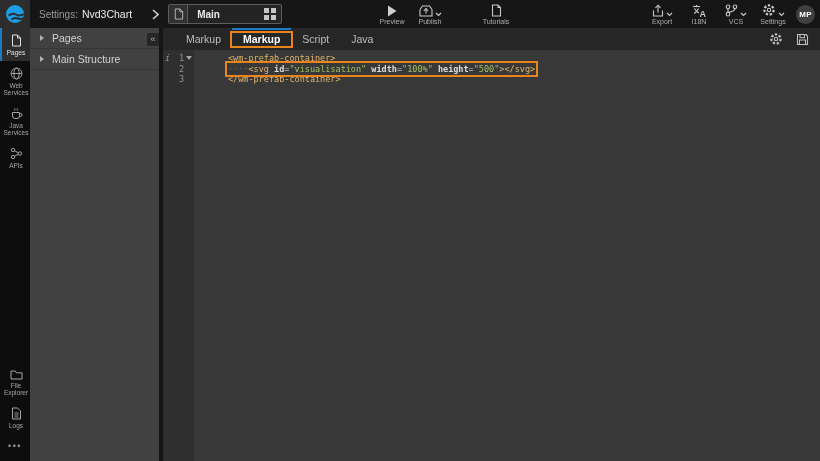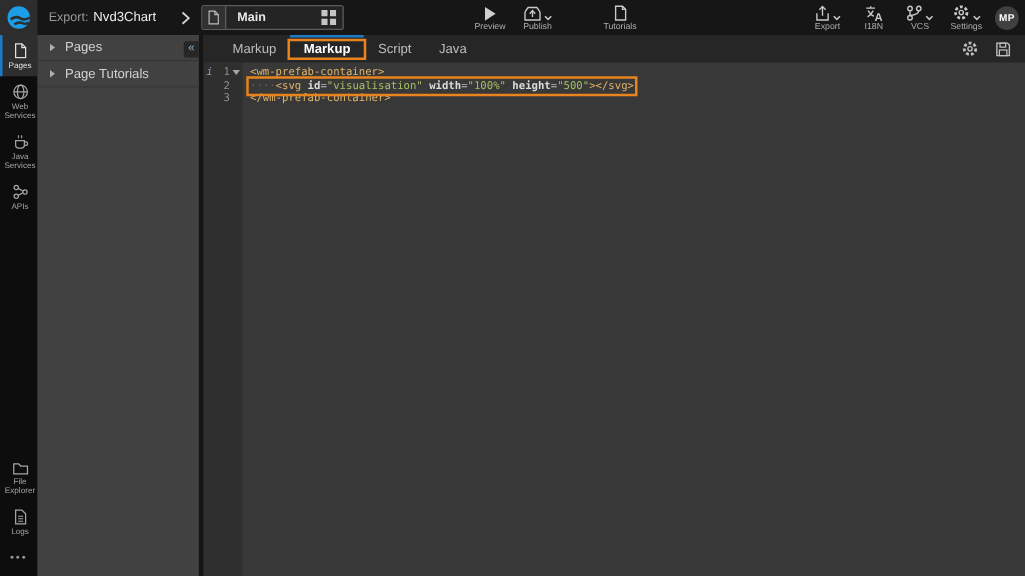--- a/index.html
+++ b/index.html
@@ -59,21 +59,21 @@
   .tabbar-icons { margin-left:auto; display:flex; align-items:center; gap:13px; padding-right:11px; }
 
   .code { flex:1; display:flex; font-family:"DejaVu Sans Mono", monospace; font-size:8.5px; cursor:text; }
   .gutter { width:31px; background:#2f2f2f; padding-top:3px; flex:0 0 auto; }
   .g-row { display:flex; height:10.5px; line-height:10.5px; align-items:center; }
   .g-info { width:9px; text-align:center; color:#8aa0b8; font-style:italic; font-size:8.5px; }
   .g-num { flex:1; text-align:right; color:#909090; font-size:8.5px; }
   .g-fold { width:10px; display:flex; align-items:center; justify-content:center; cursor:pointer; }
   .fold-tri { width:0; height:0; border-top:4px solid #a6a6a6; border-left:3px solid transparent; border-right:3px solid transparent; }
   .code-lines { padding:3px 0 0 6px; }
-  .code-line { height:10.5px; line-height:10.5px; white-space:pre; }
+  .code-line { height:10.5px; line-height:10.5px; white-space:pre;margin-left:28px; }
   .hl-wrap { outline:2px solid #e8831d; outline-offset:1px; }
   .tok-tag { color:#e0b56b; }
   .tok-attr { color:#dcdcdc; font-weight:bold; }
   .tok-punc { color:#bdbdbd; }
   .tok-str { color:#a3c063; }
   .tok-ws { color:#646464; }
 
   svg { display:block; }
 </style>
 </head>
@@ -83,21 +83,21 @@
 
   <div class="topbar">
     <div class="logo-block">
       <svg width="20" height="20" viewBox="0 0 20 20">
         <circle cx="10" cy="10" r="9" fill="#1d9de5"></circle>
         <path d="M3.5,11.5 Q8,8.5 11,10.5 Q14.5,12.8 19,10" stroke="#2d2d2d" stroke-width="2" fill="none"></path>
         <path d="M6.5,15.5 Q10,13 13,14.5 Q15.5,15.8 18,14" stroke="#2d2d2d" stroke-width="2" fill="none"></path>
       </svg>
     </div>
     <div class="project">
-      <span>Export:</span><span class="pname">Nvd3Chart</span>
+      <span>Settings:</span><span class="pname">Nvd3Chart</span>
     </div>
     <div class="crumb-chev">
       <svg width="7" height="11" viewBox="0 0 7 11">
           <polyline points="1,1 6,5.5 1,10" stroke="#cfcfcf" stroke-width="1.6" fill="none"></polyline>
         </svg>
     </div>
     <div class="main-tab">
       <span class="ficon">
         <svg width="11" height="12" viewBox="0 0 11 13">
             <path d="M2,1 H7 L10,4 V12 H2 Z" stroke="#bdbdbd" stroke-width="1" fill="none"></path>
@@ -262,21 +262,21 @@
       <div class="rail-more">•••</div>
     </div>
 
     <div class="panel">
       <div class="panel-row">
         <span class="caret"></span>
         <span>Pages</span>
       </div>
       <div class="panel-row">
         <span class="caret"></span>
-        <span>Page Tutorials</span>
+        <span>Main Structure</span>
       </div>
       <div class="collapse-btn">«</div>
     </div>
 
     <div class="v-divider"></div>
 
     <div class="editor">
       <div class="tabbar">
         <div class="tab">
             <span>Markup</span>

